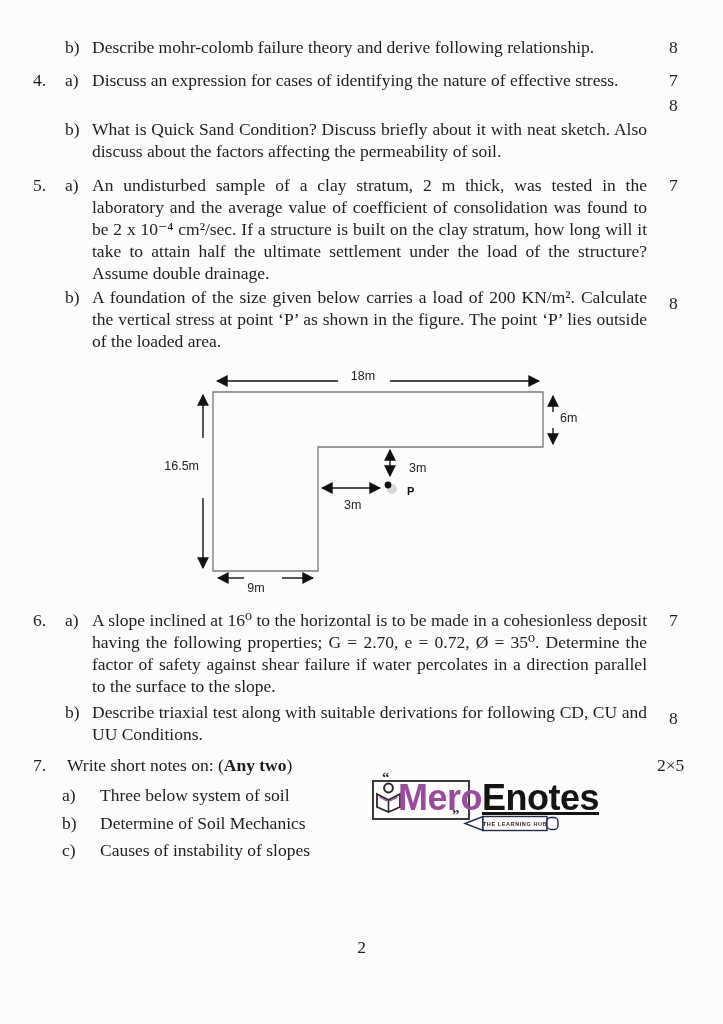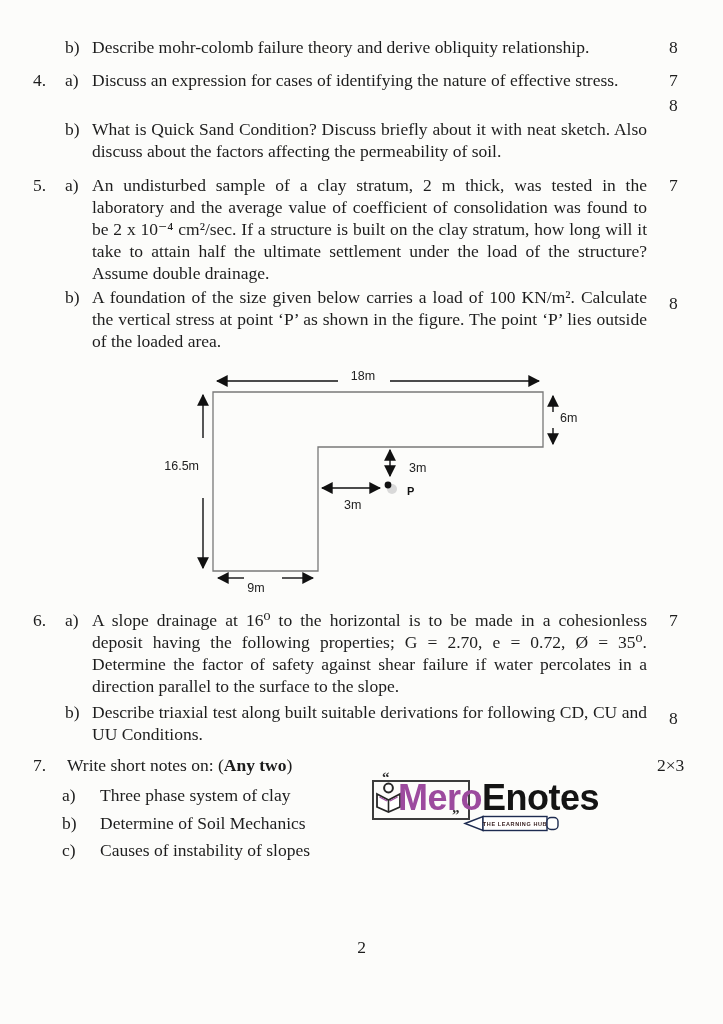--- a/index.html
+++ b/index.html
@@ -28,34 +28,34 @@
 
   .logo { position:absolute; left:358px; top:772px; width:212px; height:62px;
           font-family:"Liberation Sans","DejaVu Sans",sans-serif; }
   .logo-frame { position:absolute; left:14px; top:8px; width:94px; height:36px; border:2px solid #3c3c3c; }
   .logo-quote-open  { position:absolute; left:24px; top:-6px; font-size:15px; font-weight:bold; color:#2a2a2a; font-family:"Liberation Serif",serif; }
   .logo-quote-close { position:absolute; left:94px; top:32px; font-size:15px; font-weight:bold; color:#2a2a2a; font-family:"Liberation Serif",serif; }
   .logo-icon { position:absolute; left:17px; top:10px; }
   .logo-brand { position:absolute; left:40px; top:13px; display:flex; white-space:nowrap;
                 font-weight:bold; font-size:36px; line-height:26px; letter-spacing:-0.5px; }
   .logo-mero   { color:#9c4a9e; }
-  .logo-enotes { color:#141414; }
+  .logo-enotes { color:#141414;text-decoration:underline; }
   .logo-pencil { position:absolute; left:105px; top:41px; }
   .pencil-text { font-size:5.5px; font-weight:bold; letter-spacing:0.6px; fill:#3a2323;
                  font-family:"Liberation Sans",sans-serif; }
 </style>
 </head>
 <body>
 
 <div class="page">
 
   <div class="item" style="top:36px">
     <span class="qnum"></span>
     <span class="qletter">b)</span>
-    <div class="qtext">Describe mohr-colomb failure theory and derive obliquity relationship.</div>
+    <div class="qtext">Describe mohr-colomb failure theory and derive following relationship.</div>
   </div>
 
   <div class="item" style="top:69px">
     <span class="qnum">4.</span>
     <span class="qletter">a)</span>
     <div class="qtext">Discuss an expression for cases of identifying the nature of effective stress.</div>
   </div>
 
   <div class="item" style="top:118px">
     <span class="qnum"></span>
@@ -65,21 +65,21 @@
 
   <div class="item" style="top:174px">
     <span class="qnum">5.</span>
     <span class="qletter">a)</span>
     <div class="qtext">An undisturbed sample of a clay stratum, 2 m thick, was tested in the laboratory and the average value of coefficient of consolidation was found to be 2 x 10⁻⁴ cm²/sec. If a structure is built on the clay stratum, how long will it take to attain half the ultimate settlement under the load of the structure? Assume double drainage.</div>
   </div>
 
   <div class="item" style="top:286px">
     <span class="qnum"></span>
     <span class="qletter">b)</span>
-    <div class="qtext">A foundation of the size given below carries a load of 100 KN/m². Calculate the vertical stress at point ‘P’ as shown in the figure. The point ‘P’ lies outside of the loaded area.</div>
+    <div class="qtext">A foundation of the size given below carries a load of 200 KN/m². Calculate the vertical stress at point ‘P’ as shown in the figure. The point ‘P’ lies outside of the loaded area.</div>
   </div>
 
   <svg class="figure" width="460" height="250" viewBox="0 0 460 250">
     <defs>
       <marker id="ah" viewBox="0 0 10 10" refX="9" refY="5" markerWidth="8.5" markerHeight="8.5" orient="auto-start-reverse">
         <path d="M0,0 L10,5 L0,10 z" fill="#111"></path>
       </marker>
     </defs>
 
     <polygon points="63,34 393,34 393,89 168,89 168,213 63,213" fill="none" stroke="#787878" stroke-width="1.3"></polygon>
@@ -107,55 +107,55 @@
     <text class="fig-label" x="194" y="151" text-anchor="start">3m</text>
 
     <circle cx="242" cy="131" r="5" fill="#d9d9d9"></circle>
     <circle cx="238" cy="127" r="3.4" fill="#111"></circle>
     <text class="fig-label-bold" x="257" y="137" text-anchor="start">P</text>
   </svg>
 
   <div class="item" style="top:609px">
     <span class="qnum">6.</span>
     <span class="qletter">a)</span>
-    <div class="qtext">A slope drainage at 16⁰ to the horizontal is to be made in a cohesionless deposit having the following properties; G = 2.70, e = 0.72, Ø = 35⁰. Determine the factor of safety against shear failure if water percolates in a direction parallel to the surface to the slope.</div>
+    <div class="qtext">A slope inclined at 16⁰ to the horizontal is to be made in a cohesionless deposit having the following properties; G = 2.70, e = 0.72, Ø = 35⁰. Determine the factor of safety against shear failure if water percolates in a direction parallel to the surface to the slope.</div>
   </div>
 
   <div class="item" style="top:701px">
     <span class="qnum"></span>
     <span class="qletter">b)</span>
-    <div class="qtext">Describe triaxial test along built suitable derivations for following CD, CU and UU Conditions.</div>
+    <div class="qtext">Describe triaxial test along with suitable derivations for following CD, CU and UU Conditions.</div>
   </div>
 
   <div class="item" style="top:754px">
     <span class="qnum wide">7.</span>
     <div class="qtext plain"><span>Write short notes on: (</span><span class="bold">Any two</span><span>)</span></div>
   </div>
 
   <div class="subitem" style="top:784px">
     <span class="sletter">a)</span>
-    <span class="stext">Three phase system of clay</span>
+    <span class="stext">Three below system of soil</span>
   </div>
   <div class="subitem" style="top:812px">
     <span class="sletter">b)</span>
     <span class="stext">Determine of Soil Mechanics</span>
   </div>
   <div class="subitem" style="top:839px">
     <span class="sletter">c)</span>
     <span class="stext">Causes of instability of slopes</span>
   </div>
 
   <span class="mark" style="top:36px;  left:669px">8</span>
   <span class="mark" style="top:69px;  left:669px">7</span>
   <span class="mark" style="top:94px;  left:669px">8</span>
   <span class="mark" style="top:174px; left:669px">7</span>
   <span class="mark" style="top:292px; left:669px">8</span>
   <span class="mark" style="top:609px; left:669px">7</span>
   <span class="mark" style="top:707px; left:669px">8</span>
-  <span class="mark" style="top:754px; left:657px">2×3</span>
+  <span class="mark" style="top:754px; left:657px">2×5</span>
 
   <div class="logo">
     <div class="logo-frame"></div>
     <span class="logo-quote-open">“</span>
     <span class="logo-quote-close">”</span>
     <svg class="logo-icon" width="27" height="32" viewBox="0 0 27 32">
       <circle cx="13.5" cy="6" r="4.4" fill="#fdfdfd" stroke="#262626" stroke-width="2"></circle>
       <path d="M2,12 L13.5,18 L25,12 L25,25 L13.5,30 L2,25 Z" fill="#ffffff" stroke="#262626" stroke-width="1.8"></path>
       <line x1="13.5" y1="18" x2="13.5" y2="30" stroke="#262626" stroke-width="1.6"></line>
       <path d="M4.5,15 L12,19" stroke="#9c4a9e" stroke-width="1.2"></path>

